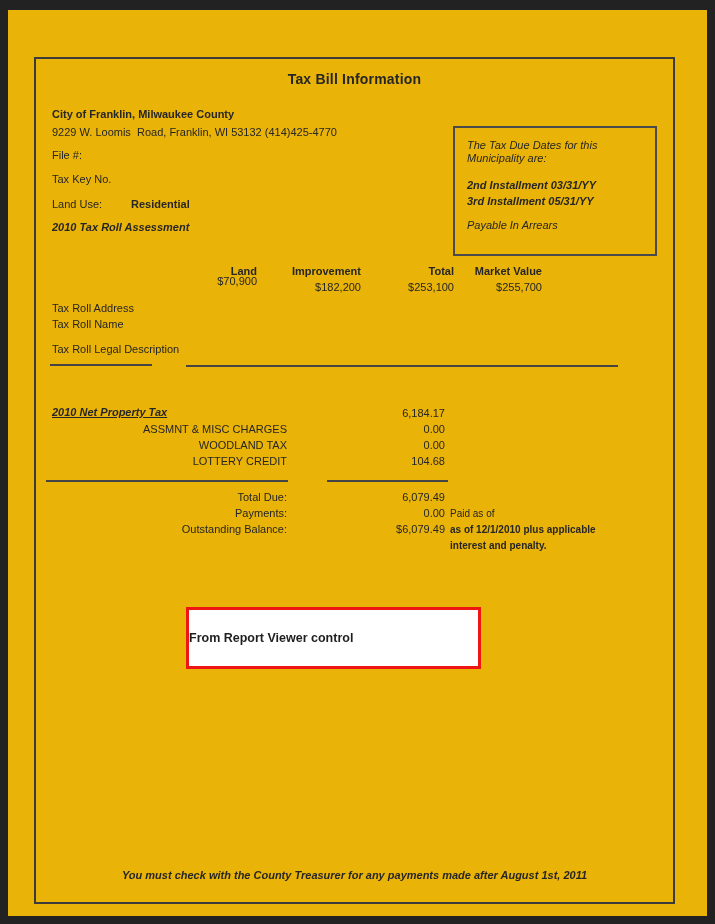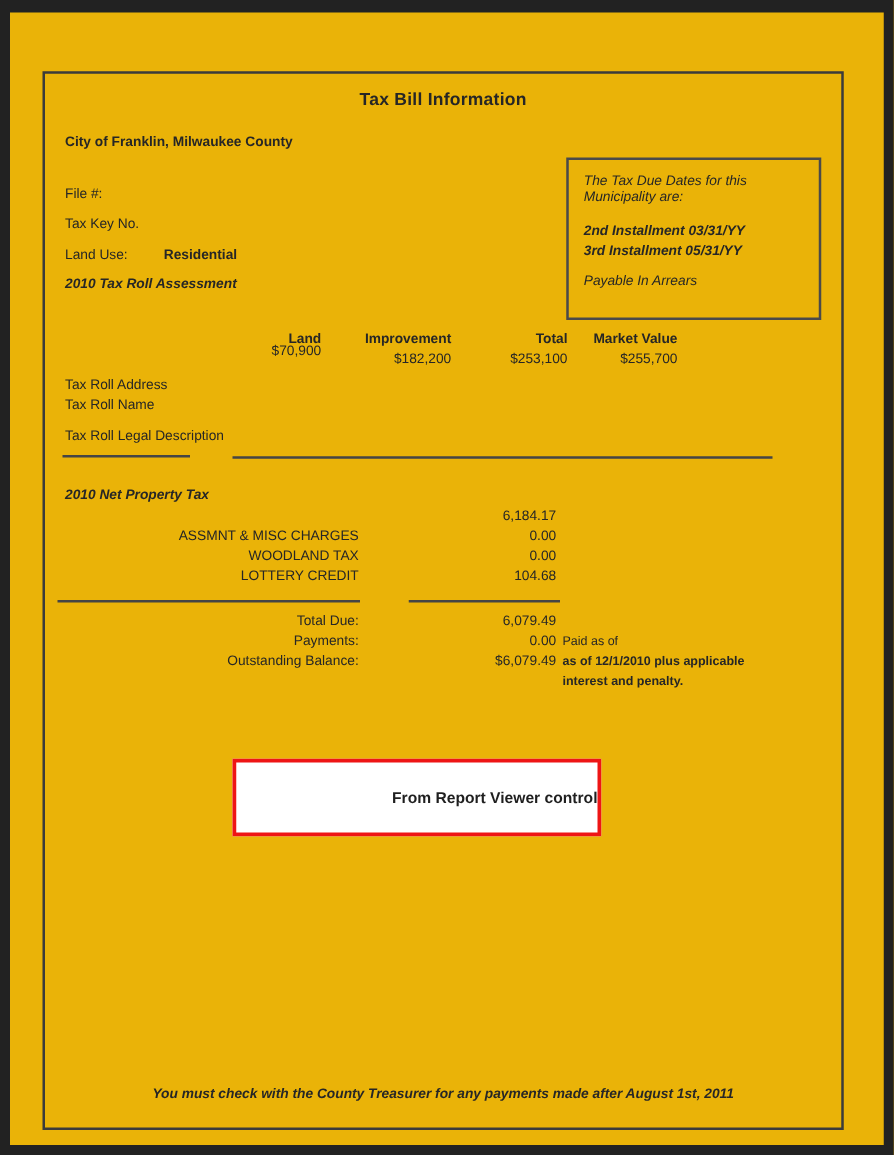--- a/index.html
+++ b/index.html
@@ -29,36 +29,37 @@
   .due-box {
     position:absolute; left:445px; top:116px; width:204px; height:130px;
     border:2px solid #4a4a4a; padding:11px 12px;
     font-size:11px; font-style:italic; line-height:13px;
   }
   .due-box .inst { font-weight:bold; line-height:15.5px; }
   .hline { position:absolute; height:2px; background:#454545; }
   .overlay-box {
     position:absolute; left:178px; top:597px; width:295px; height:62px;
     border:3px solid #ee1515; background:#ffffff;
-    display:flex; align-items:center; justify-content:flex-end;
+    display:flex; align-items:center; justify-content:flex-start;
     font-size:12.5px; font-weight:bold; color:#1f1f1f;
   }
   .footer-note { font-size:11px; font-weight:bold; font-style:italic; }
   .note-col { font-size:10px; line-height:13px; }
 </style>
 </head>
 <body>
 
 <div class="page">
 
   <div class="doc-box"></div>
 
   <div class="abs center doc-title" style="left:26px; top:61px; width:641px;">Tax Bill Information</div>
 
   <div class="abs t11 bold" style="left:44px; top:98px;">City of Franklin, Milwaukee County</div>
+  <div class="abs t11" style="left:44px; top:116px;">9229 W. Loomis  Road, Franklin, WI 53132 (414)425-4770</div>
   <div class="abs t11" style="left:44px; top:139px;">File #:</div>
   <div class="abs t11" style="left:44px; top:163px;">Tax Key No.</div>
   <div class="abs t11" style="left:44px; top:188px;">Land Use:</div>
   <div class="abs t11 bold" style="left:123px; top:188px;">Residential</div>
   <div class="abs t11 bold ital" style="left:44px; top:211px;">2010 Tax Roll Assessment</div>
 
   <div class="due-box">
     <div>The Tax Due Dates for this</div>
     <div>Municipality are:</div>
     <div style="height:13px;"></div>
@@ -78,21 +79,21 @@
   <div class="abs t11 right" style="left:356px; top:271px; width:90px;">$253,100</div>
   <div class="abs t11 right" style="left:424px; top:271px; width:110px;">$255,700</div>
 
   <div class="abs t11" style="left:44px; top:292px;">Tax Roll Address</div>
   <div class="abs t11" style="left:44px; top:308px;">Tax Roll Name</div>
   <div class="abs t11" style="left:44px; top:333px;">Tax Roll Legal Description</div>
 
   <div class="hline" style="left:42px; top:354px; width:102px;"></div>
   <div class="hline" style="left:178px; top:355px; width:432px;"></div>
 
-  <div class="abs t11 bold ital" style="left:44px; top:380px;">2010 Net Property Tax</div>
+  <div class="abs t11 bold ital" style="left:44px; top:396px;text-decoration:underline;">2010 Net Property Tax</div>
 
   <div class="abs t11 right" style="left:337px; top:397px; width:100px;">6,184.17</div>
 
   <div class="abs t11 right" style="left:44px; top:413px; width:235px;">ASSMNT &amp; MISC CHARGES</div>
   <div class="abs t11 right" style="left:337px; top:413px; width:100px;">0.00</div>
 
   <div class="abs t11 right" style="left:44px; top:429px; width:235px;">WOODLAND TAX</div>
   <div class="abs t11 right" style="left:337px; top:429px; width:100px;">0.00</div>
 
   <div class="abs t11 right" style="left:44px; top:445px; width:235px;">LOTTERY CREDIT</div>

